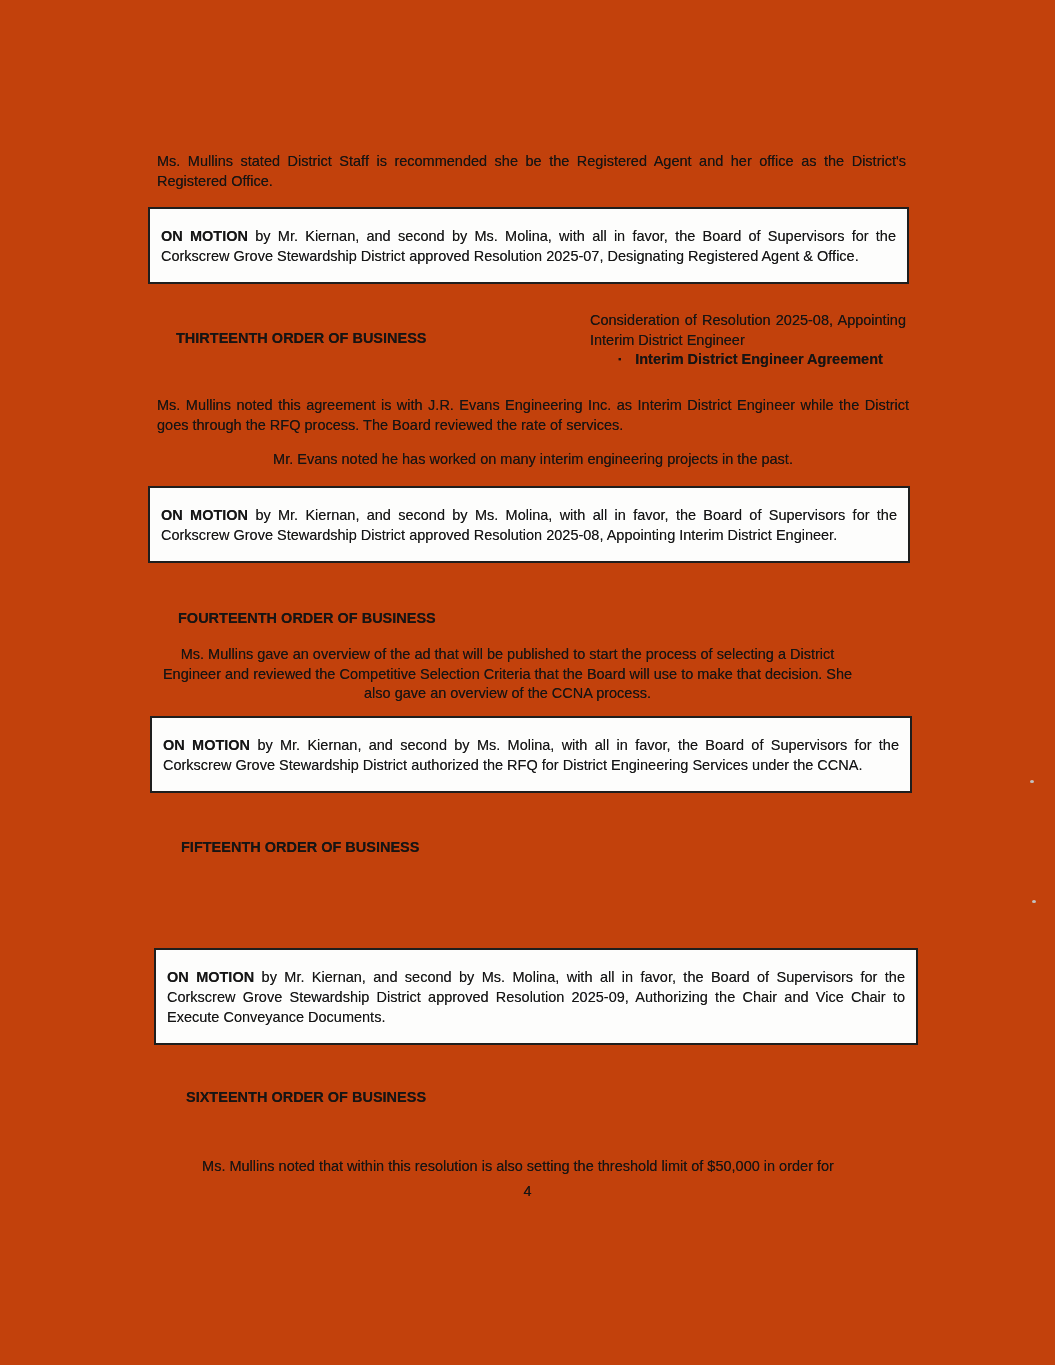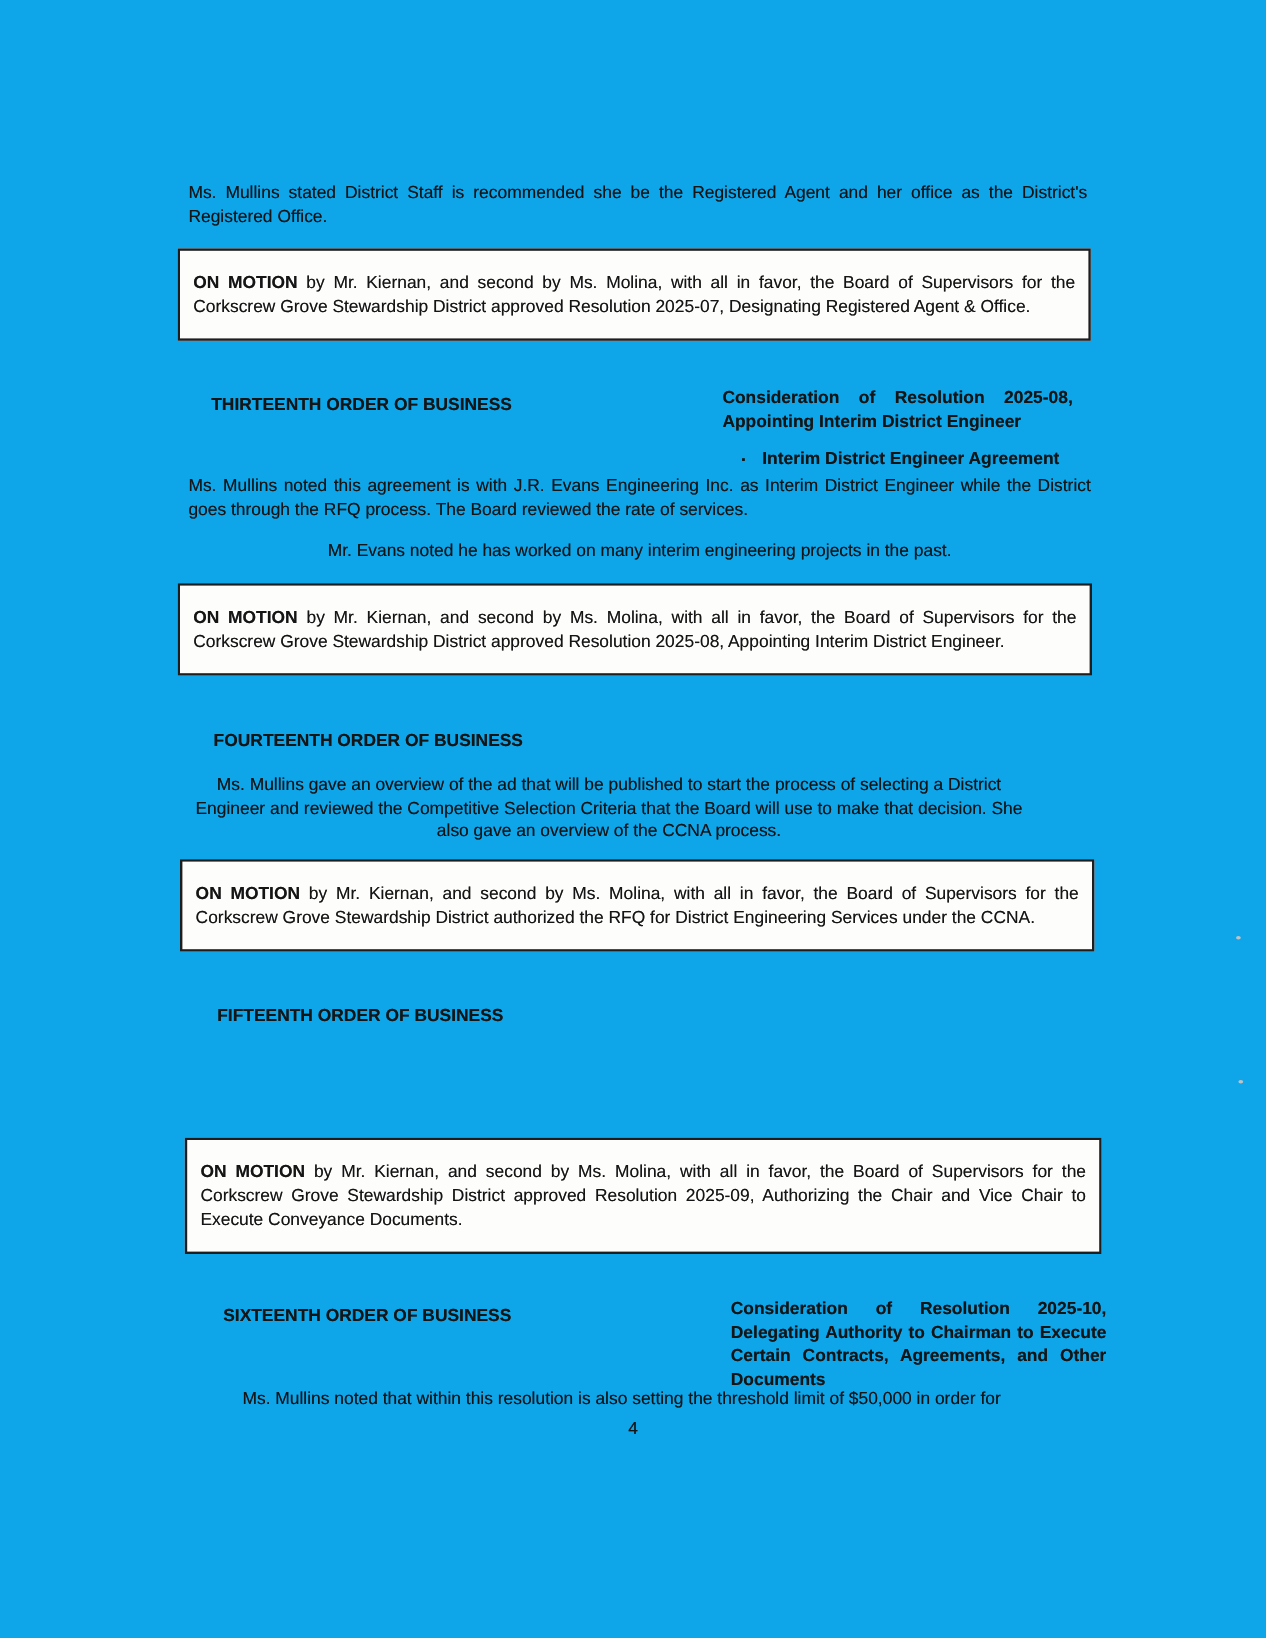--- a/index.html
+++ b/index.html
@@ -4,21 +4,21 @@
 <style>
   html, body {
     margin: 0;
     padding: 0;
     background: #ffffff;
   }
   .page {
     position: relative;
     width: 1055px;
     height: 1365px;
-    background: #0ea5e9;
+    background: #c2410c;
     font-family: "Liberation Sans", sans-serif;
     font-size: 14.5px;
     color: #151515;
     overflow: hidden;
     text-shadow: 0 0 0.3px rgba(0,0,0,0.55);
   }
   .abs { position: absolute; }
   .para {
     line-height: 19.5px;
     text-align: justify;
@@ -37,24 +37,24 @@
     text-align: justify;
   }
   .b { font-weight: bold; }
   .heading {
     font-weight: bold;
     line-height: 19.5px;
     margin: 18px;
     white-space: nowrap;
   }
   .subject {
-    font-weight: bold;
+    font-weight: normal;
     line-height: 19.5px;
     text-align: justify;
-    margin: 12px;
+    margin: 0;
   }
   .bullet-row {
     display: flex;
     align-items: flex-start;
     font-weight: bold;
     line-height: 19.5px;
   }
   .bullet-glyph {
     margin-left: 28px;
     margin-right: 14px;
@@ -107,21 +107,20 @@
     <p><span class="b">ON MOTION</span> <span>by Mr. Kiernan, and second by Ms. Molina, with all in favor, the Board of Supervisors for the Corkscrew Grove Stewardship District authorized the RFQ for District Engineering Services under the CCNA.</span></p>
   </div>
 
   <p class="heading abs" style="left:163px; top:820px;">FIFTEENTH ORDER OF BUSINESS</p>
 
   <div class="motion-box abs" style="left:154px; top:948px; width:764px;">
     <p><span class="b">ON MOTION</span> <span>by Mr. Kiernan, and second by Ms. Molina, with all in favor, the Board of Supervisors for the Corkscrew Grove Stewardship District approved Resolution 2025-09, Authorizing the Chair and Vice Chair to Execute Conveyance Documents.</span></p>
   </div>
 
   <p class="heading abs" style="left:168px; top:1070px;">SIXTEENTH ORDER OF BUSINESS</p>
-  <p class="subject abs" style="left:597px; top:1070px; width:313px;">Consideration of Resolution 2025-10, Delegating Authority to Chairman to Execute Certain Contracts, Agreements, and Other Documents</p>
   <p class="para left abs" style="left:168px; top:1157px; width:700px;">Ms. Mullins noted that within this resolution is also setting the threshold limit of $50,000 in order for</p>
 
   <p class="page-number abs" style="left:0; top:1182px; width:1055px;">4</p>
 
   <div class="speck" style="left:1030px; top:780px;"></div>
   <div class="speck" style="left:1032px; top:900px;"></div>
 
 </div>
 
 </body></html>

